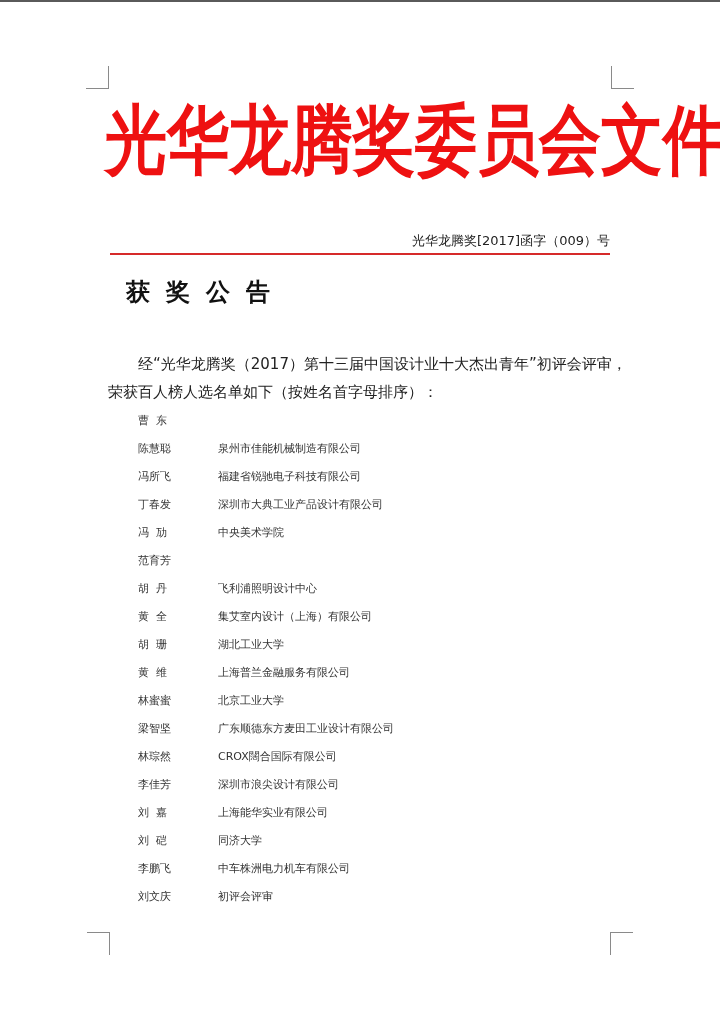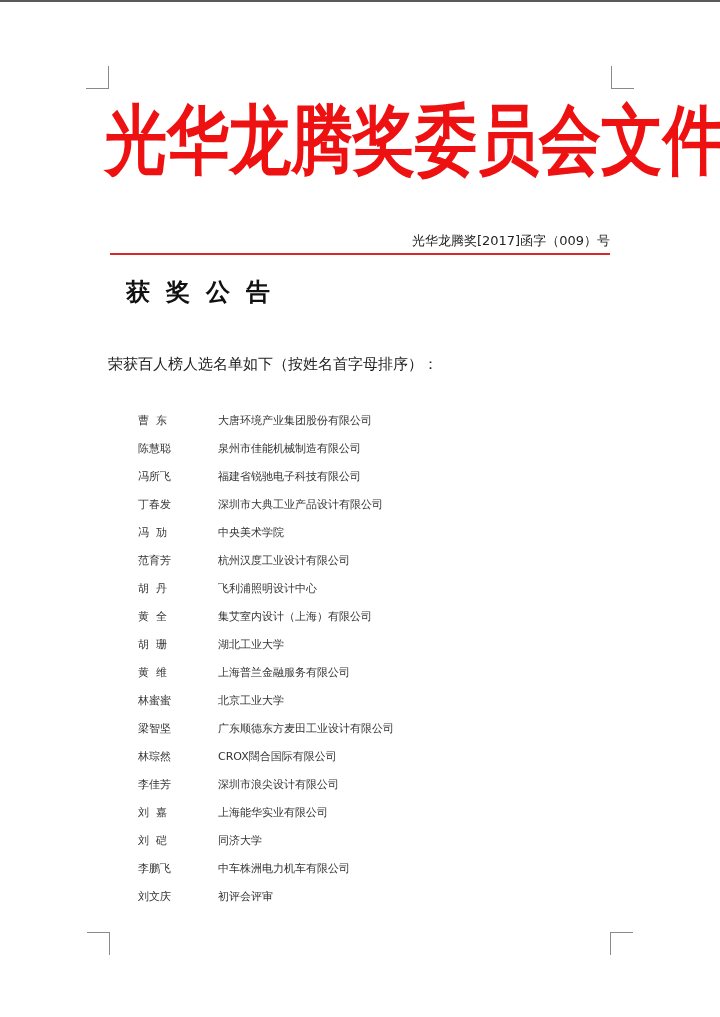--- a/index.html
+++ b/index.html
@@ -66,47 +66,46 @@
   <span>文</span>
   <span>件</span>
 </div>
 
 <div class="doc-number">光华龙腾奖[2017]函字（009）号</div>
 <div class="red-rule"></div>
 
 <div class="announce-title">获奖公告</div>
 
 <div class="intro">
+  <div class="l1">经“光华龙腾奖（2017）第十三届中国设计业十大杰出青年”初评会评审，</div>
   <div class="l2">荣获百人榜人选名单如下（按姓名首字母排序）：</div>
 </div>
 
 <div class="list">
   <div class="row">
       <span class="name">曹  东</span>
-      <span class="org">大唐环境产业集团股份有限公司</span>
     </div>
   <div class="row">
       <span class="name">陈慧聪</span>
       <span class="org">泉州市佳能机械制造有限公司</span>
     </div>
   <div class="row">
       <span class="name">冯所飞</span>
       <span class="org">福建省锐驰电子科技有限公司</span>
     </div>
   <div class="row">
       <span class="name">丁春发</span>
       <span class="org">深圳市大典工业产品设计有限公司</span>
     </div>
   <div class="row">
       <span class="name">冯  劢</span>
       <span class="org">中央美术学院</span>
     </div>
   <div class="row">
       <span class="name">范育芳</span>
-      <span class="org">杭州汉度工业设计有限公司</span>
     </div>
   <div class="row">
       <span class="name">胡  丹</span>
       <span class="org">飞利浦照明设计中心</span>
     </div>
   <div class="row">
       <span class="name">黄  全</span>
       <span class="org">集艾室内设计（上海）有限公司</span>
     </div>
   <div class="row">

